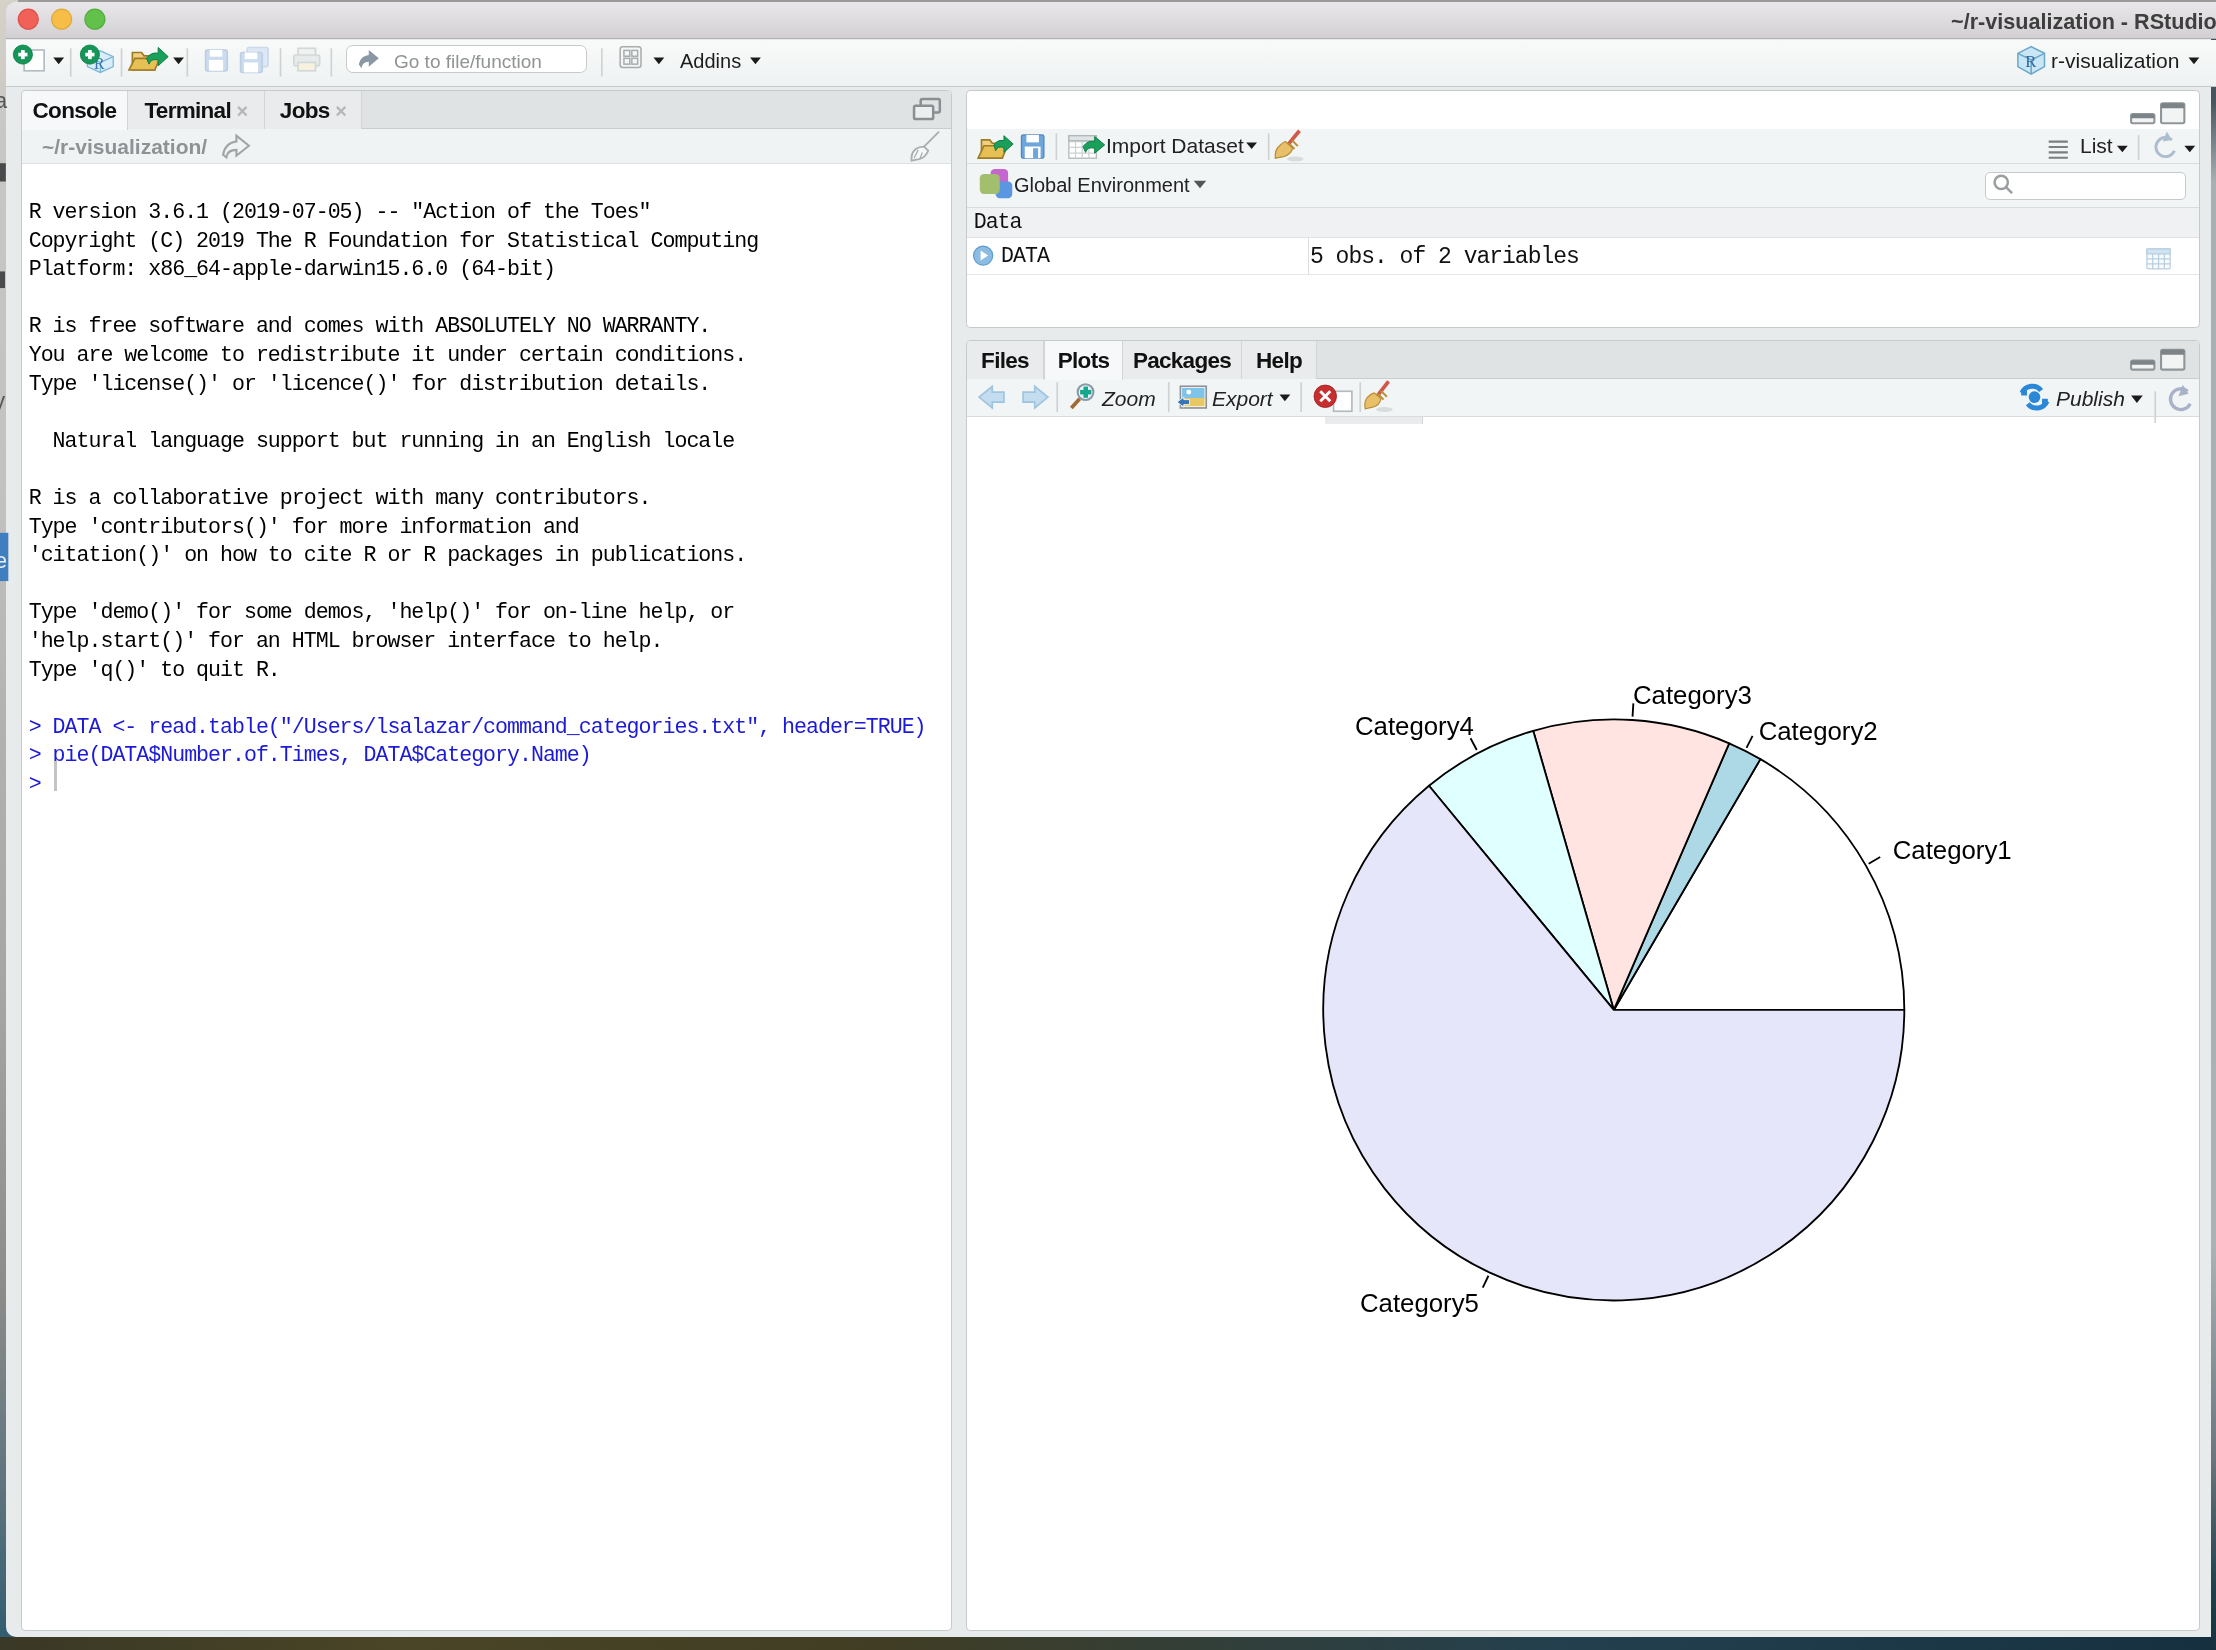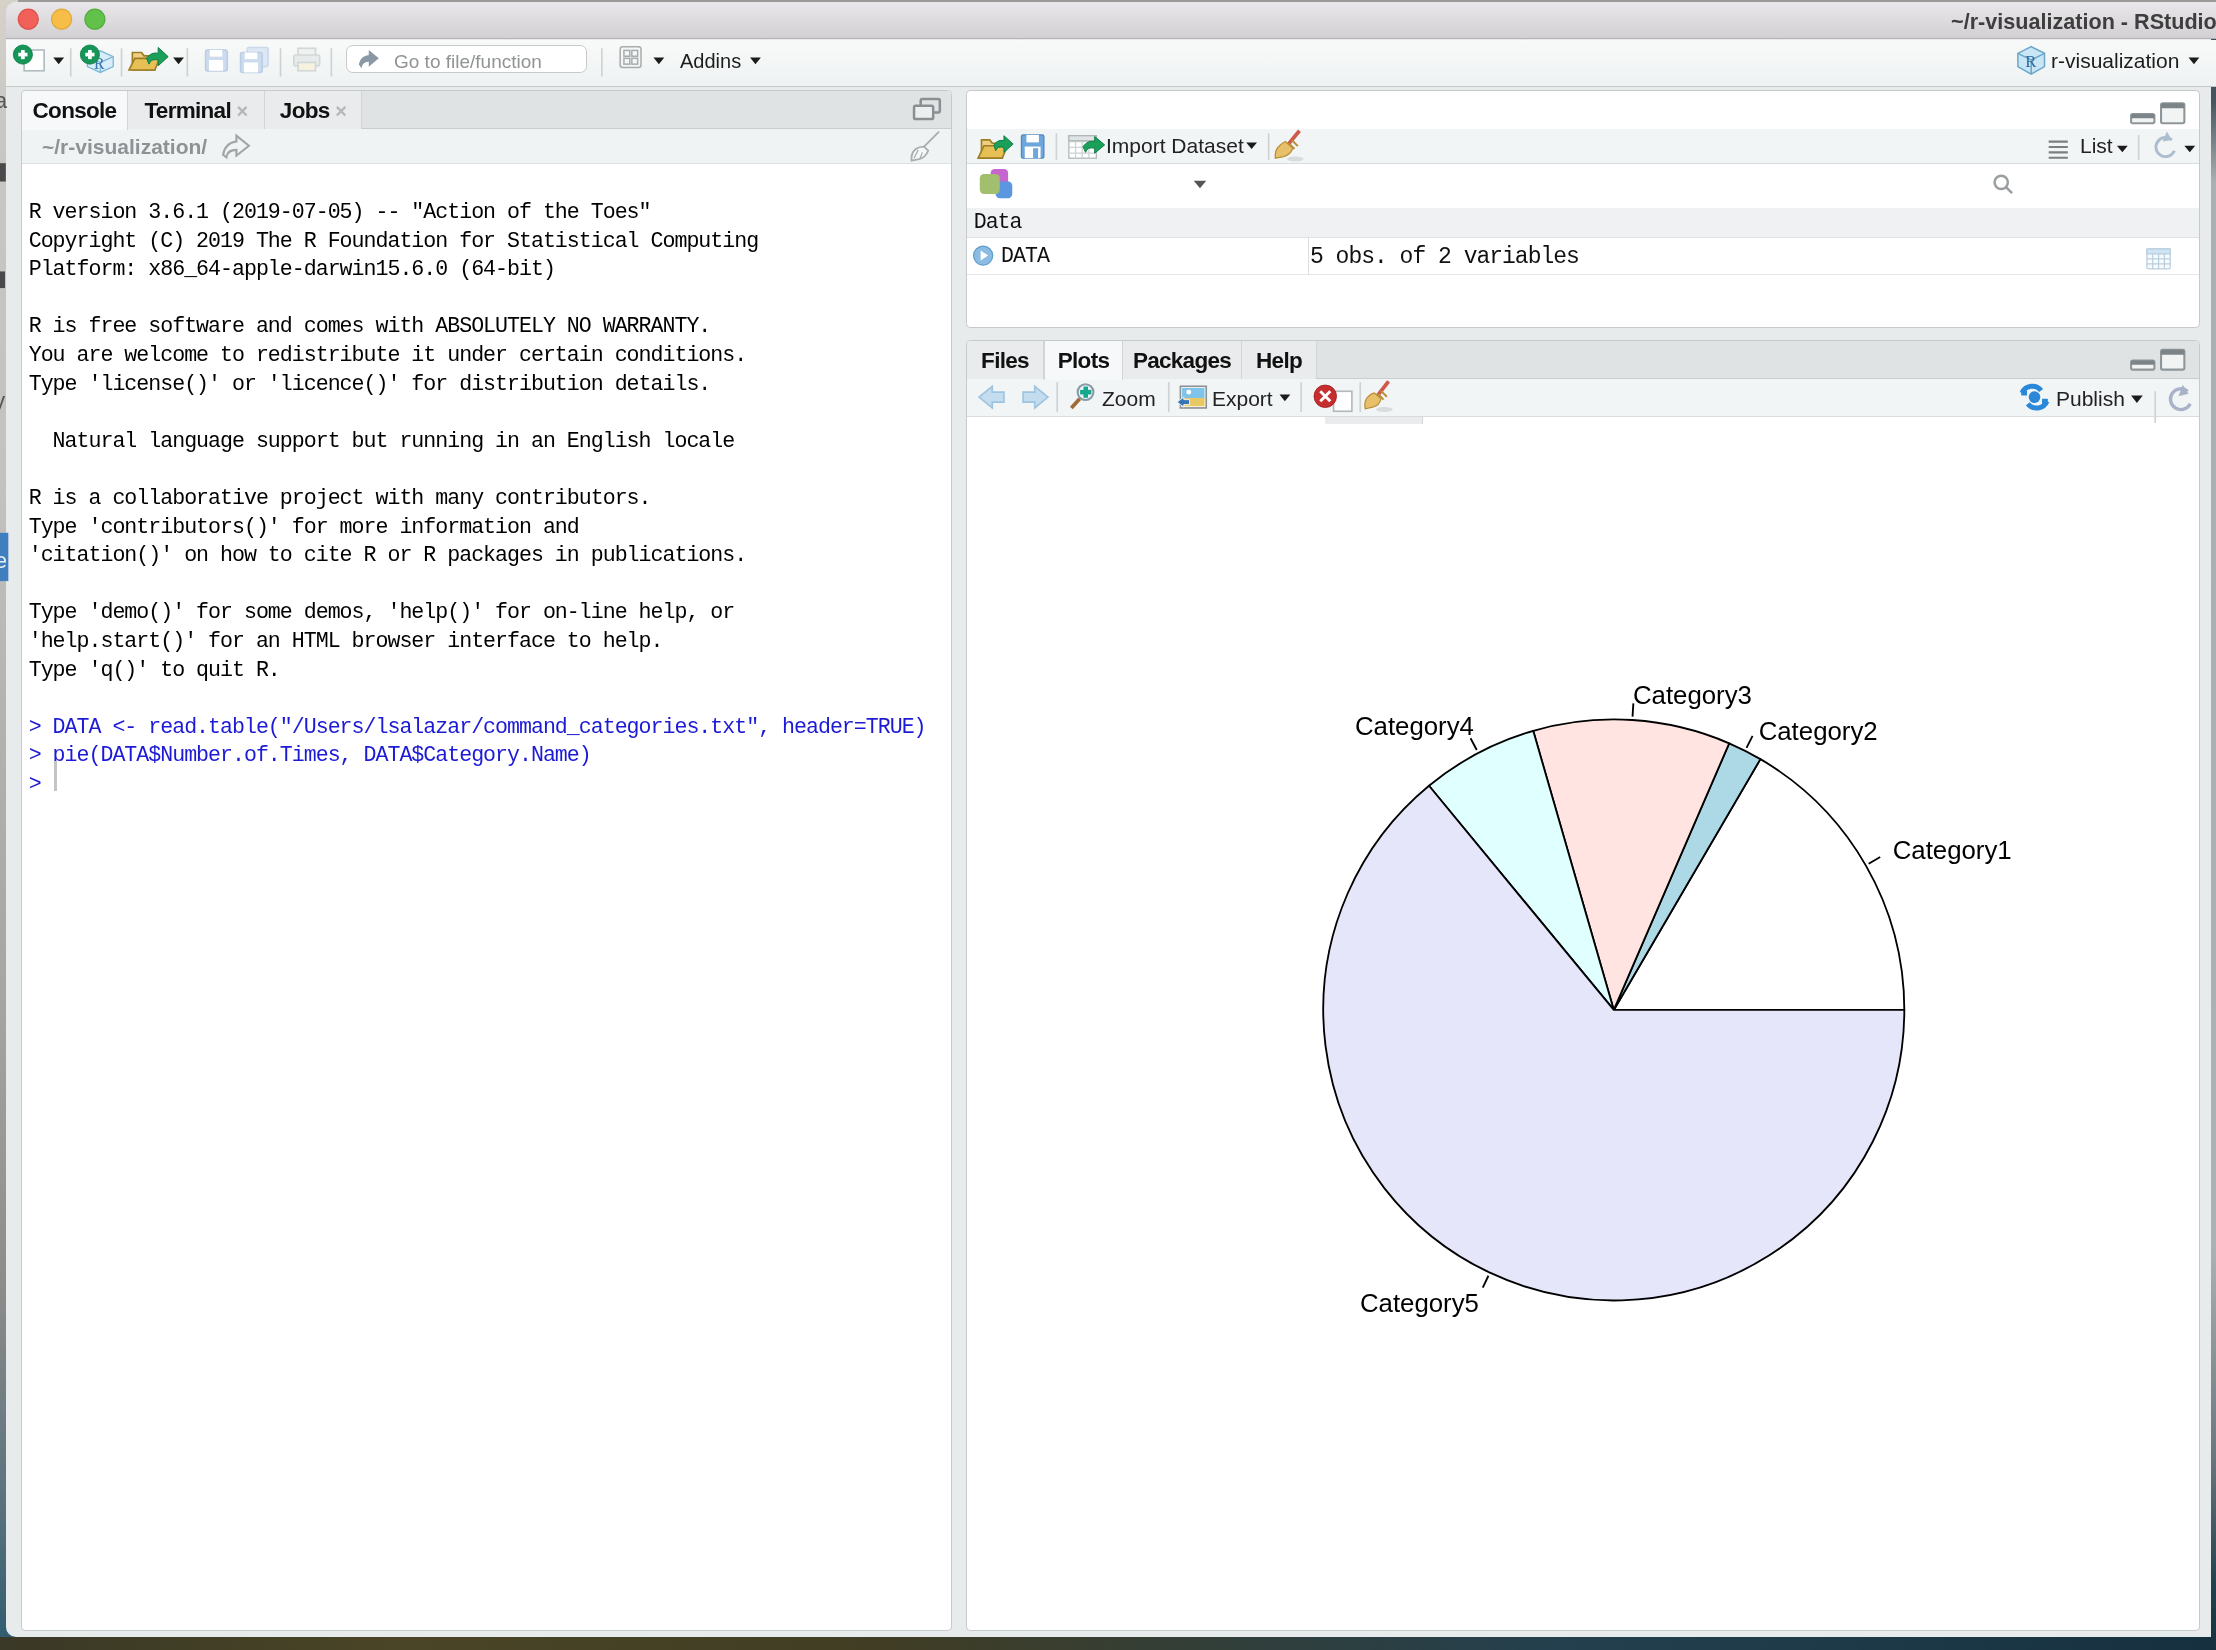--- a/index.html
+++ b/index.html
@@ -49,21 +49,21 @@
 #genv-label { position:absolute; left:47px; top:10px; font-size:20px; color:#222; }
 #env-search { position:absolute; left:1018px; top:8.3px; width:201px; height:27.5px; background:#fff; border:1.7px solid #c6cacb; border-radius:5px; }
 #data-header { position:absolute; left:0; top:117px; width:100%; height:30px; background:#eff1f2; border-bottom:0.8px solid #dfe2e3; font-family:"Liberation Mono", monospace; font-size:21.6px; letter-spacing:-1px; color:#111; padding-left:6.7px; line-height:29px; }
 #data-row { position:absolute; left:0; top:147px; width:100%; height:37px; background:#fff; border-bottom:0.8px solid #e4e7e8; }
 #data-row .name { position:absolute; left:34px; top:5.8px; font-family:"Liberation Mono", monospace; font-size:21.6px; letter-spacing:-1px; color:#111; }
 #data-row .val { position:absolute; left:343px; top:5.8px; font-family:"Liberation Mono", monospace; font-size:23px; letter-spacing:-1px; color:#111; }
 #data-row .colsep { position:absolute; left:341px; top:0; width:0.8px; height:37px; background:#dcdfe0; }
 
 
 #plots-panel { left:966px; top:340px; width:1234px; height:1291px; }
-#plots-toolbar { top:38px; height:38px; }
+#plots-toolbar { top:38px; height:38px;font-style:italic; }
 .toolbtn-label { position:absolute; font-size:21.6px; color:#222; }
 </style>
 </head>
 <body>
 <div id="leftstrip" class="abs"></div>
 <div id="bottomstrip" class="abs"></div>
 <div id="window" class="abs"></div>
 <div class="abs" style="left:2211px; top:37px; width:5px; height:1614px; background:linear-gradient(#3f4e56 0%, #47565e 4%, #a8b0b3 9%, #aab2b5 75%, #6a777d 88%, #22404f 96%, #16303f 100%);"></div>
 <div id="titlebar" class="abs"></div>
 <div id="title-text" class="abs">~/r-visualization - RStudio</div>
@@ -101,20 +101,24 @@
 
 <span class="b">&gt; DATA &lt;- read.table("/Users/lsalazar/command_categories.txt", header=TRUE)
 &gt; pie(DATA$Number.of.Times, DATA$Category.Name)
 &gt; </span><span id="cursor"></span></div>
 </div>
 
 <div id="env-panel" class="panel">
   <div id="env-toolbar" class="ptoolbar">
     <div class="toolbtn-label" style="left:139px; top:5px; font-size:21px;">Import Dataset</div>
     <div class="toolbtn-label" style="left:1113px; top:5px; font-size:21px;">List</div>
+  </div>
+  <div id="genv-row">
+    <div id="genv-label">Global Environment</div>
+    <div id="env-search"></div>
   </div>
   <div id="data-header">Data</div>
   <div id="data-row">
     <span class="name">DATA</span>
     <div class="colsep"></div>
     <span class="val">5 obs. of 2 variables</span>
   </div>
 </div>
 
 <div id="plots-panel" class="panel">

